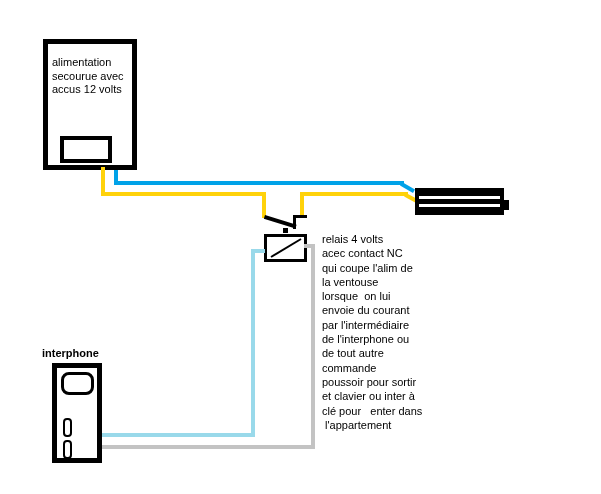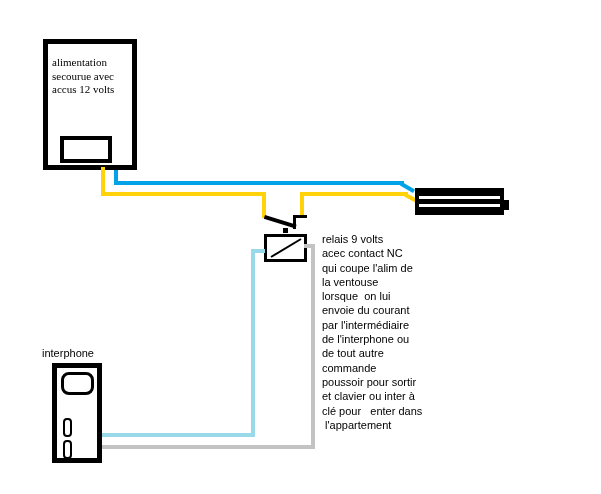--- a/index.html
+++ b/index.html
@@ -5,21 +5,21 @@
   html,body{margin:0;padding:0;background:#fff;}
   .canvas{
     position:relative;width:601px;height:494px;background:var(--background,#fff);
     font-family:"Liberation Sans",sans-serif;color:#000;overflow:hidden;
   }
   .abs{position:absolute;}
   .lbl{font-size:11px;line-height:13.5px;white-space:pre-wrap;}
 
   
   .psu-box{left:43px;top:39px;width:84px;height:121px;border:5px solid var(--outline);background:#fff;}
-  .psu-label{left:52px;top:56px;width:82px;font-family:Liberation Serif, serif;}
+  .psu-label{left:52px;top:56px;width:82px;}
   .psu-inner{left:60px;top:136px;width:44px;height:19px;border:4px solid var(--outline);background:#fff;}
   .w-yellow{background:var(--wire_positive_yellow);}
   .w-blue{background:var(--wire_negative_blue);}
   .w-lblue{background:var(--wire_interphone_lightblue);}
   .w-gray{background:var(--wire_interphone_gray);}
 
   
   .blade{left:265px;top:215px;width:33px;height:4px;background:var(--outline);
          transform:rotate(17deg);transform-origin:0 0;}
   .term-h{left:293px;top:215px;width:14px;height:3px;background:var(--outline);}
@@ -33,21 +33,21 @@
   
   .relay-note{left:322px;top:232px;width:130px;font-size:11px;line-height:14.3px;white-space:pre-wrap;}
 
   
   .vent-label{left:424px;top:161px;}
   .vent-body{left:415px;top:188px;width:89px;height:27px;background:var(--outline);}
   .vent-stripe{background:#fff;height:3px;width:81px;left:419px;}
   .vent-tab{left:504px;top:200px;width:5px;height:10px;background:var(--outline);}
 
   
-  .itp-label{left:42px;top:347px;}
+  .itp-label{left:42px;top:347px;font-weight:bold;}
   .itp-box{left:52px;top:363px;width:40px;height:90px;border:5px solid var(--outline);background:#fff;}
   .itp-speaker{left:61px;top:372px;width:27px;height:17px;border:3px solid var(--outline);border-radius:8px;background:#fff;}
   .itp-btn{width:5px;height:15px;border:2px solid var(--outline);border-radius:4px;background:#fff;}
 </style>
 </head>
 <body>
 
 <div class="canvas">
 
   <div class="abs psu-box"></div>
@@ -71,21 +71,21 @@
   <div class="abs term-h"></div>
   <div class="abs term-v"></div>
   <div class="abs dot"></div>
 
   <div class="abs coil">
     <svg width="37" height="22" viewBox="0 0 37 22">
       <line x1="4" y1="20" x2="34" y2="2" stroke="#000" stroke-width="2"></line>
     </svg>
   </div>
 
-  <div class="abs relay-note">relais 9 volts
+  <div class="abs relay-note">relais 4 volts
 acec contact NC
 qui coupe l'alim de
 la ventouse
 lorsque  on lui
 envoie du courant
 par l'intermédiaire
 de l'interphone ou
 de tout autre
 commande
 poussoir pour sortir

